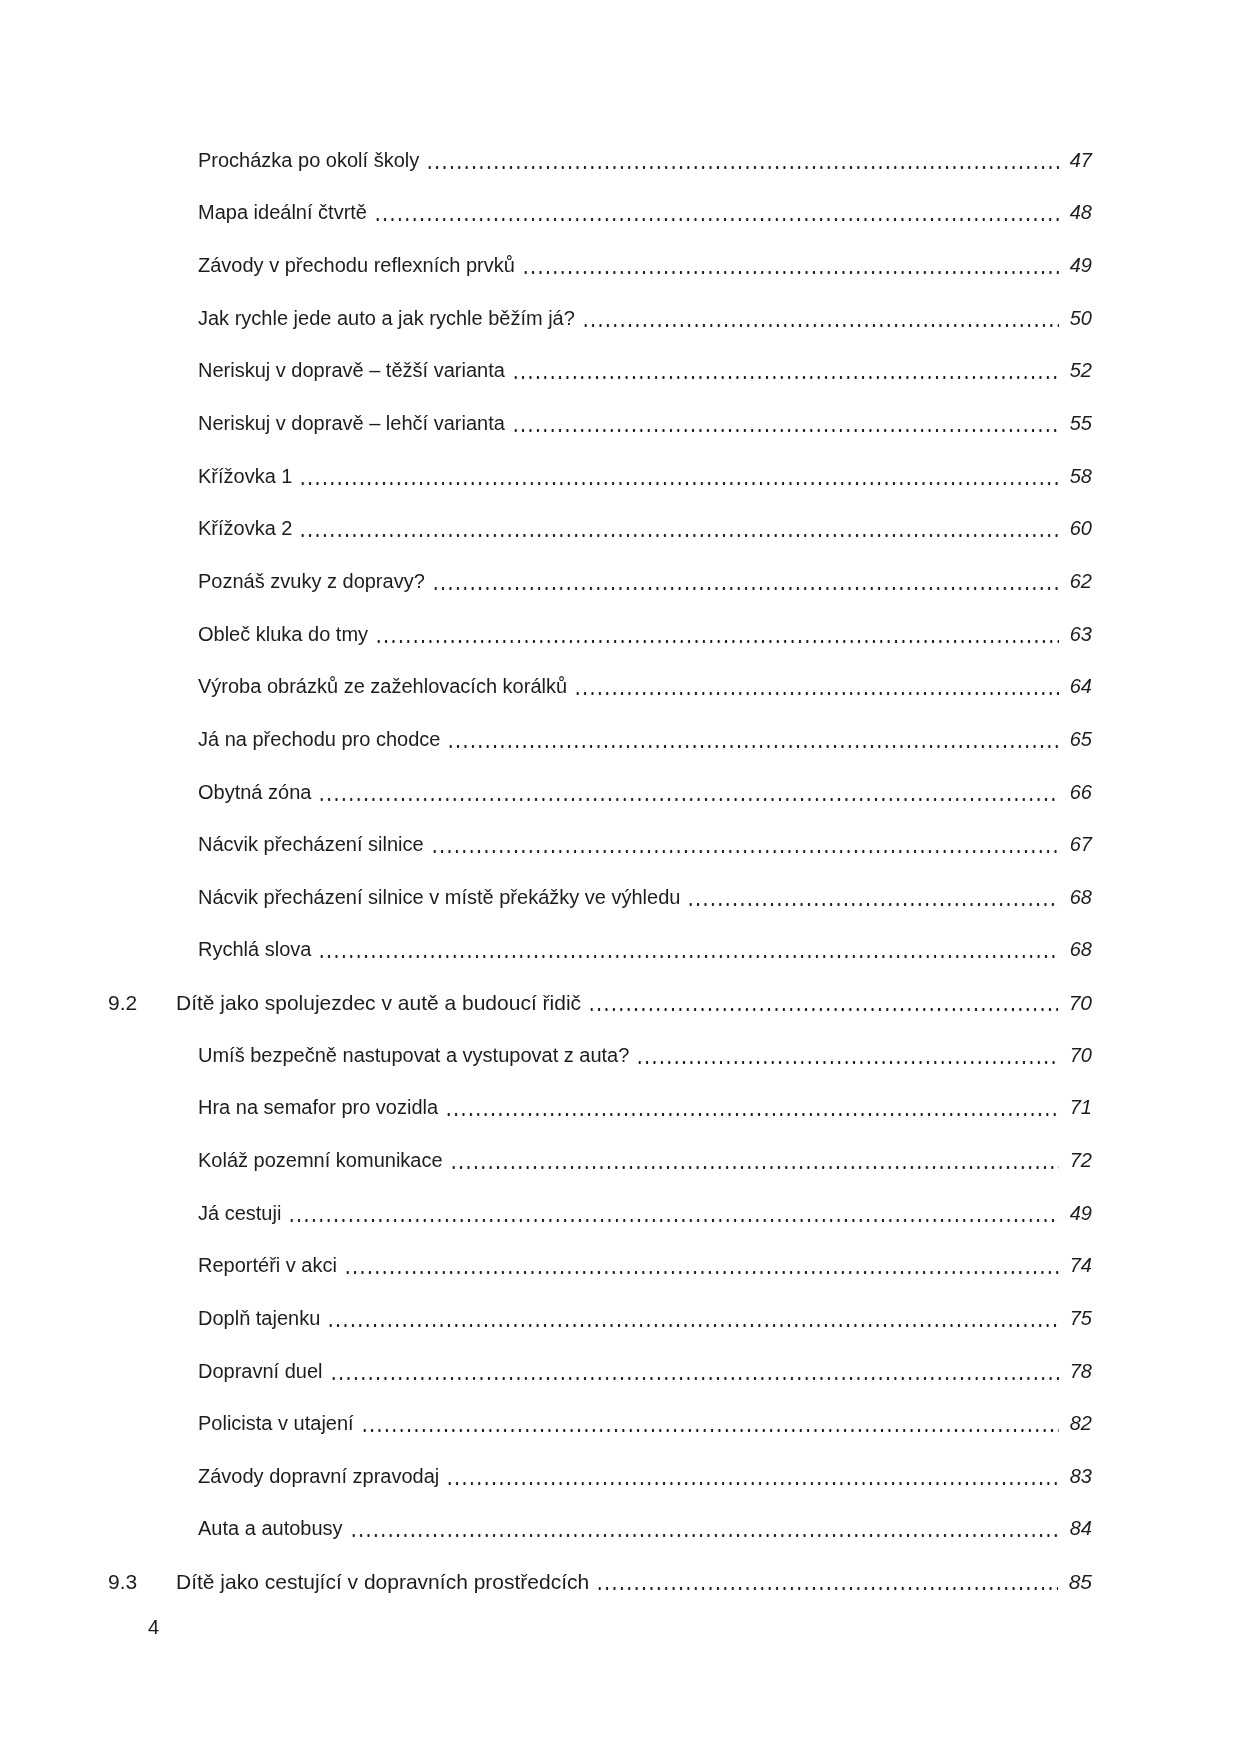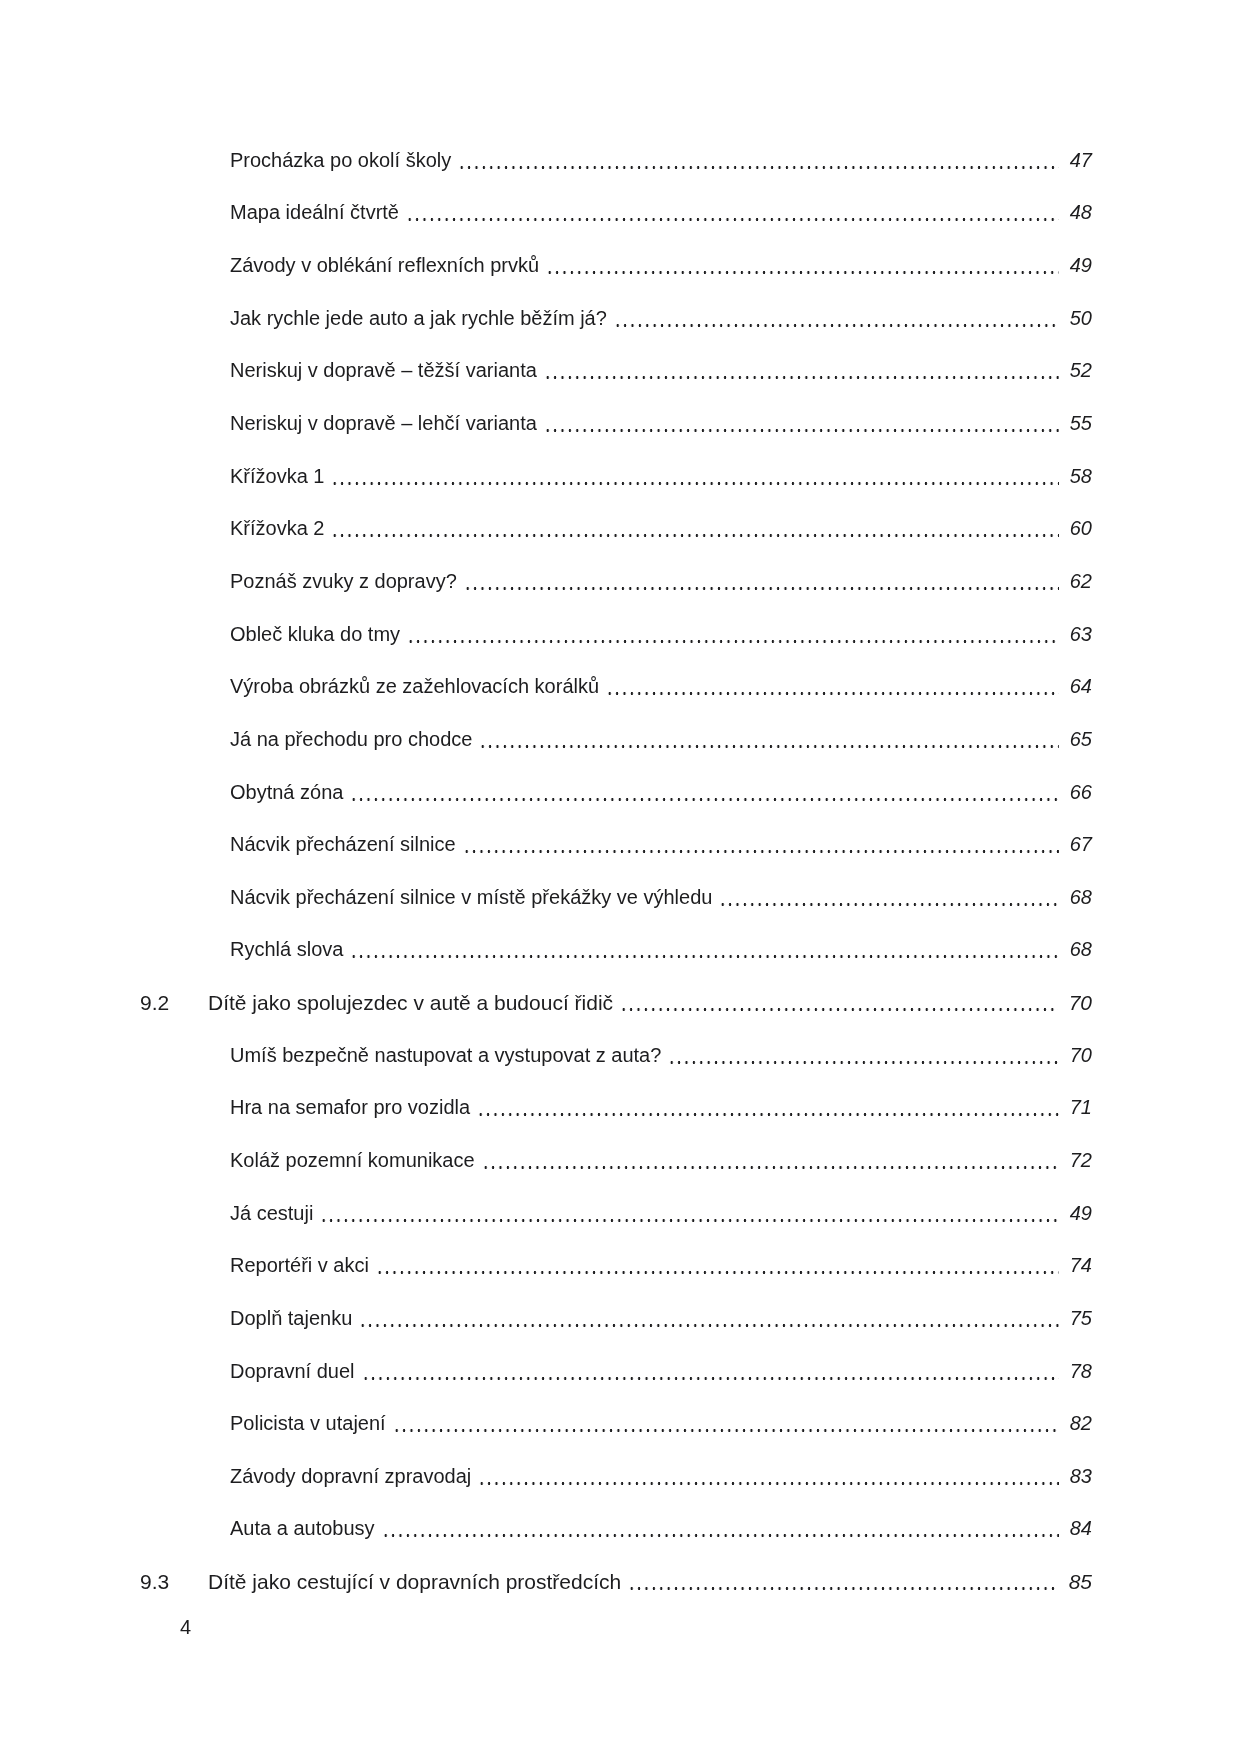--- a/index.html
+++ b/index.html
@@ -12,21 +12,20 @@
     background: #ffffff;
     position: relative;
     overflow: hidden;
     font-family: "Liberation Sans", "DejaVu Sans", sans-serif;
     color: #1d1d1f;
   }
   .page {
     position: absolute;
     inset: 0;
     background: #ffffff;
-    margin-left: 32px;
   }
   .toc {
     position: absolute;
     top: 134px;
     left: 0;
     right: 0;
   }
   .toc-row {
     display: flex;
     align-items: center;
@@ -83,21 +82,21 @@
       <span class="toc-page">47</span>
     </div>
       <div class="toc-row">
 
       <span class="toc-label">Mapa ideální čtvrtě</span>
       <span class="toc-dots"></span>
       <span class="toc-page">48</span>
     </div>
       <div class="toc-row">
 
-      <span class="toc-label">Závody v oblékání reflexních prvků</span>
+      <span class="toc-label">Závody v přechodu reflexních prvků</span>
       <span class="toc-dots"></span>
       <span class="toc-page">49</span>
     </div>
       <div class="toc-row">
 
       <span class="toc-label">Jak rychle jede auto a jak rychle běžím já?</span>
       <span class="toc-dots"></span>
       <span class="toc-page">50</span>
     </div>
       <div class="toc-row">

